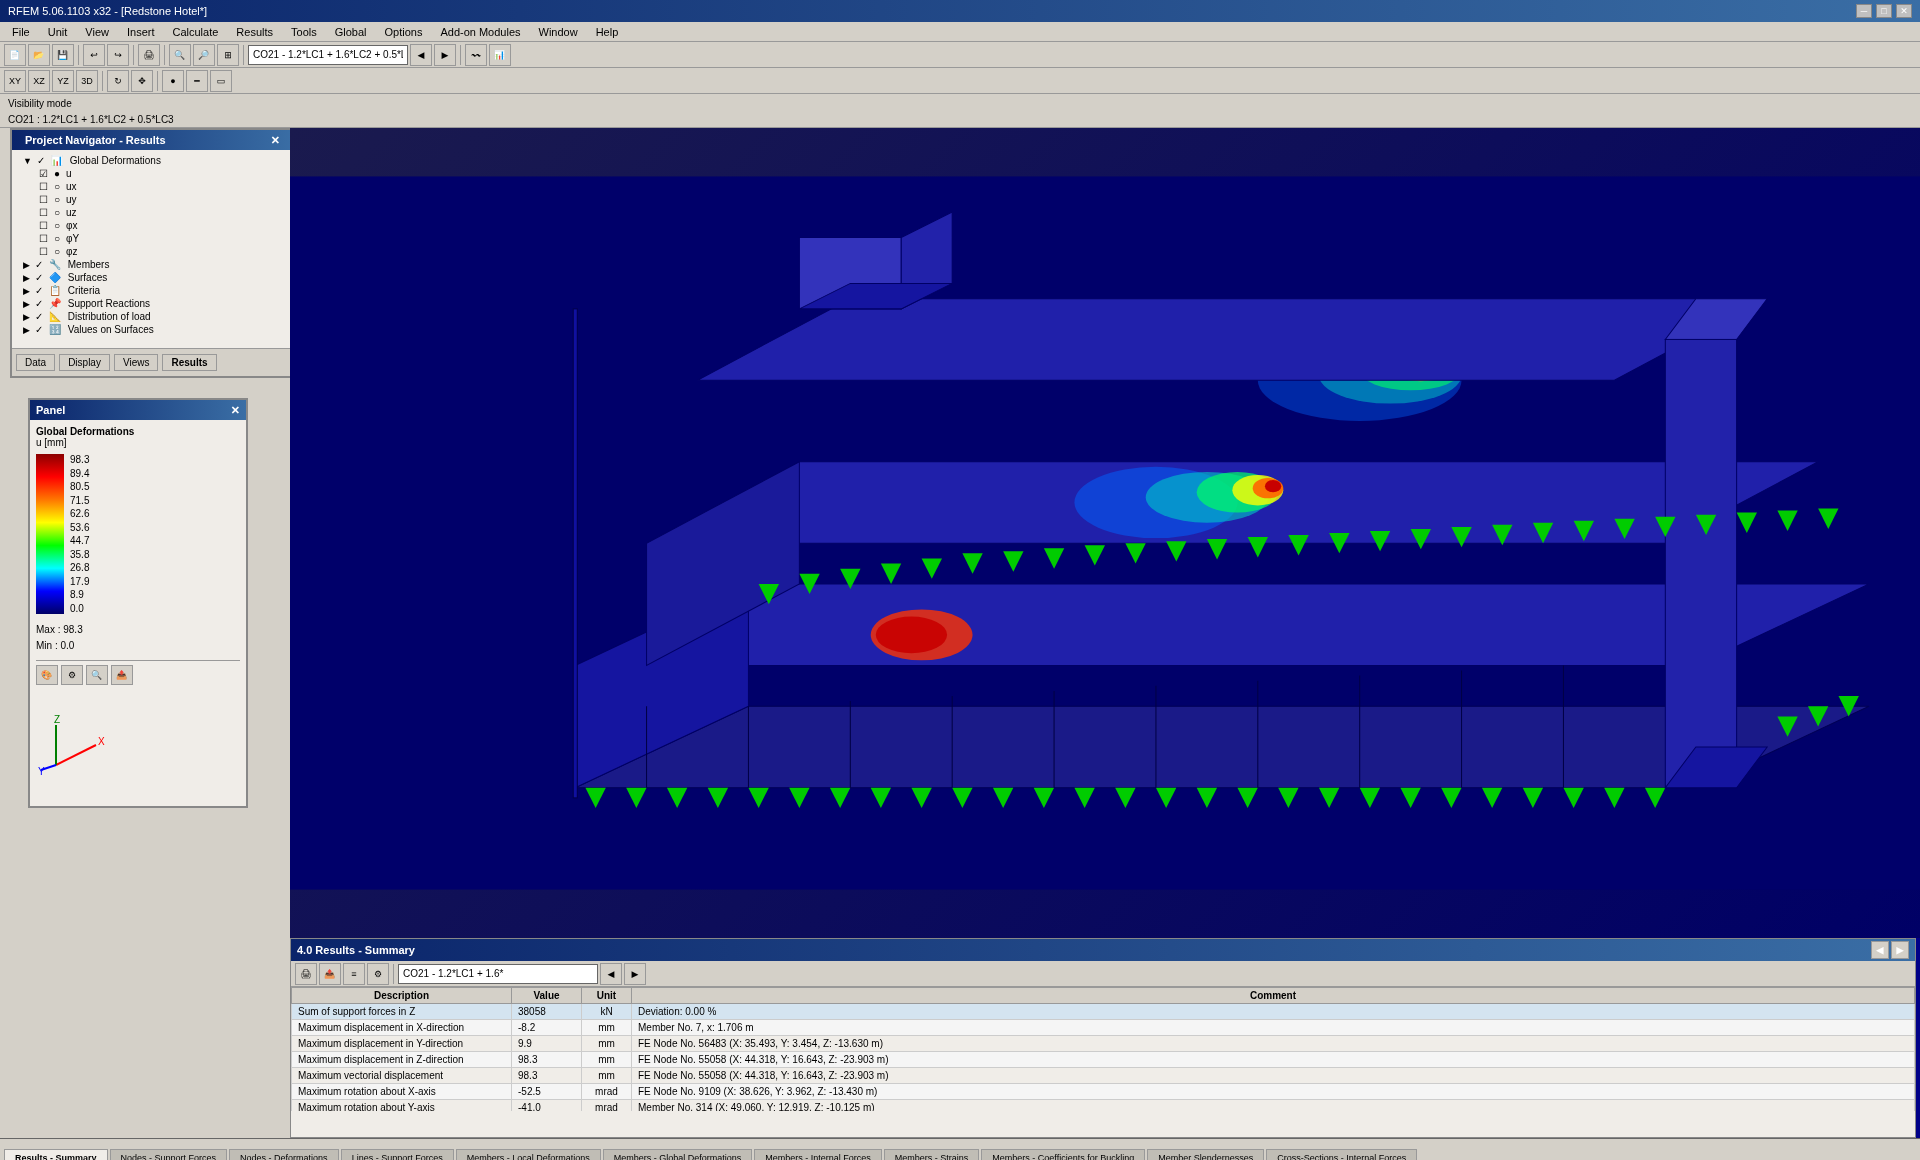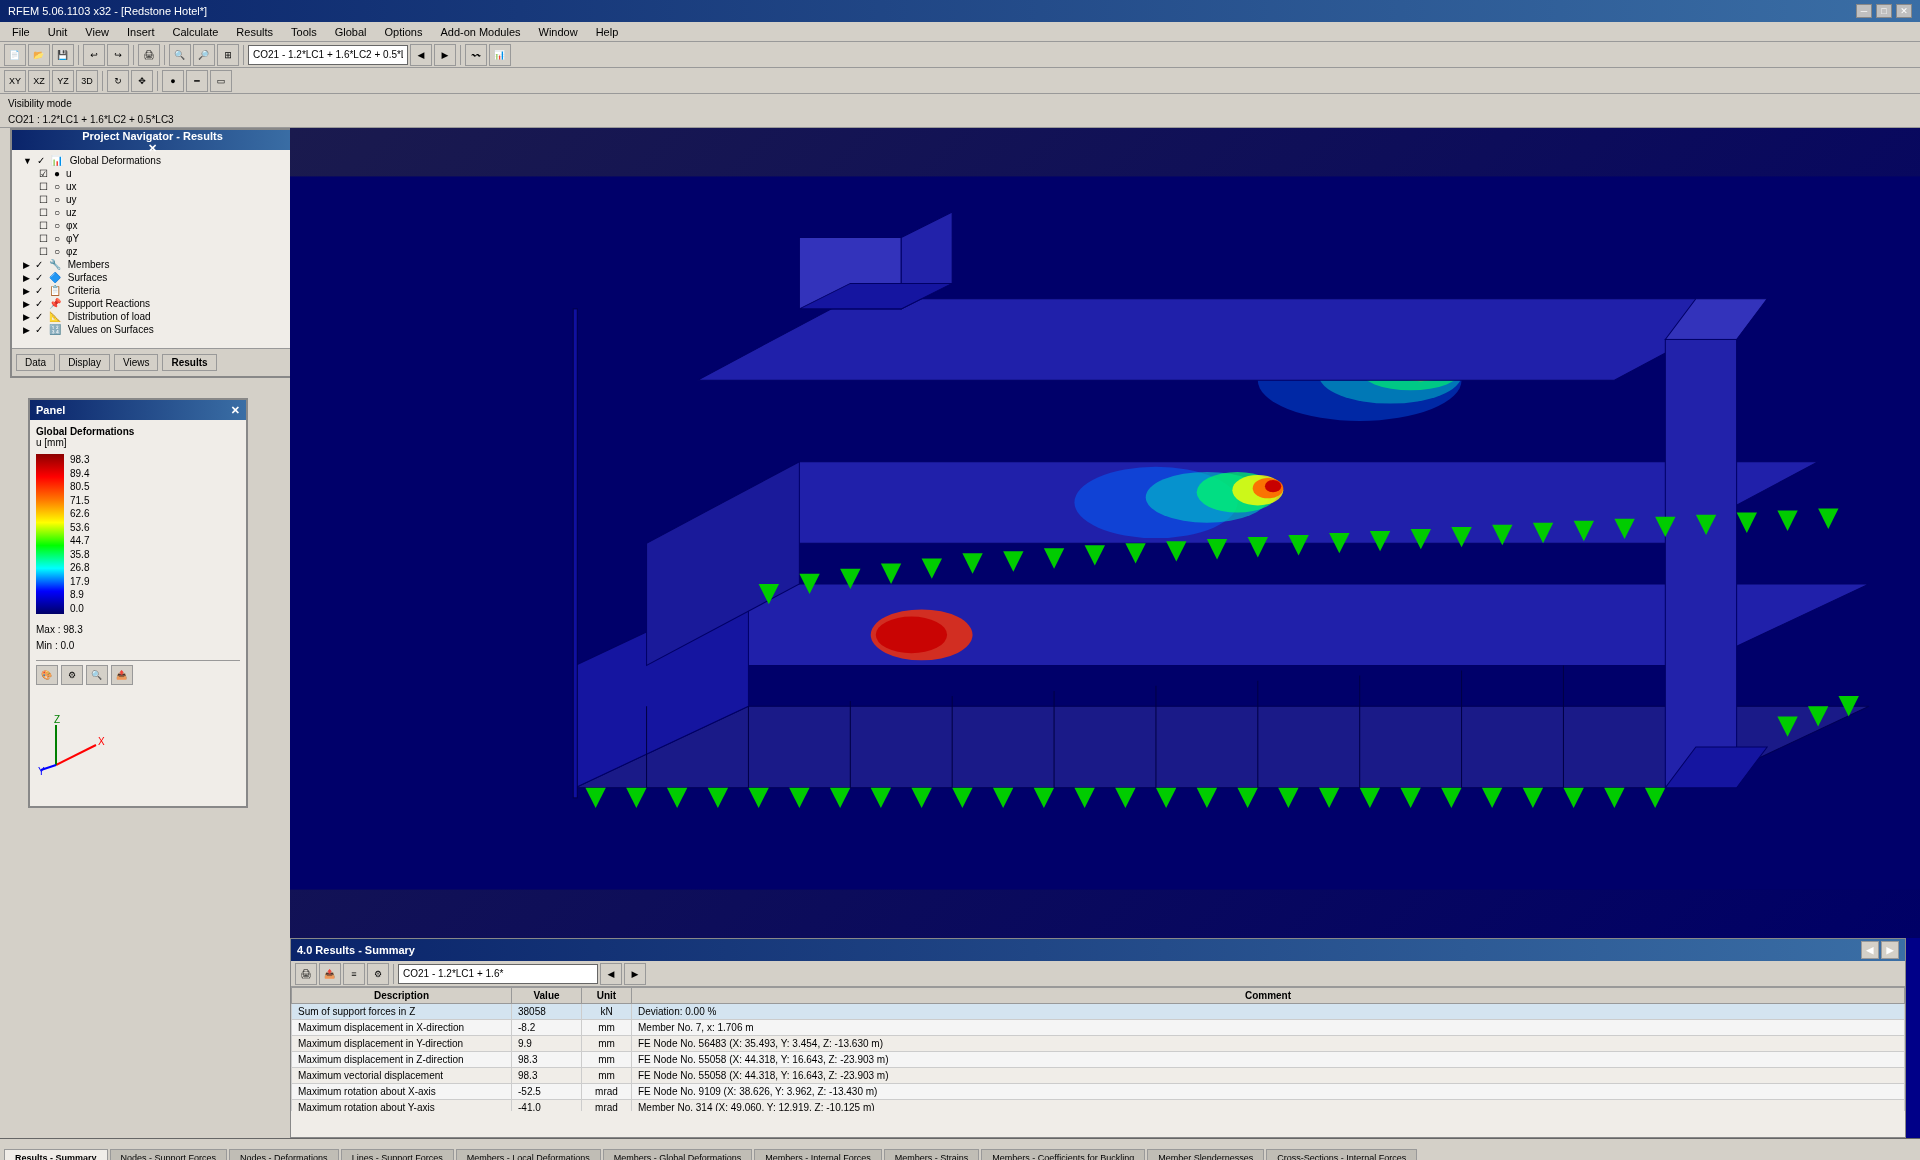--- a/index.html
+++ b/index.html
@@ -108,21 +108,20 @@
     #pn-title-bar {
       height: 20px;
       background: linear-gradient(to right, #0a246a, #3a6ea5);
       color: white;
       font-size: 11px;
       font-weight: bold;
       display: flex;
       align-items: center;
       justify-content: space-between;
       padding: 0 13px;
-      flex-direction: column;
     }
     #pn-content {
       padding: 4px;
       font-size: 10px;
       overflow: auto;
       height: calc(100% - 20px - 28px);
     }
     .tree-item {
       display: flex;
       align-items: center;
@@ -220,21 +219,21 @@
       background: #000088;
       position: relative;
       overflow: hidden;
     }
 
     
     #results-panel {
       position: absolute;
       bottom: 0;
       left: 0;
-      right: 14px;
+      right: 4px;
       height: 200px;
       background: #f0ede8;
       border: 1px solid #888;
     }
     #results-title-bar {
       height: 22px;
       background: linear-gradient(to right, #0a246a, #3a6ea5);
       color: white;
       font-size: 11px;
       font-weight: bold;

